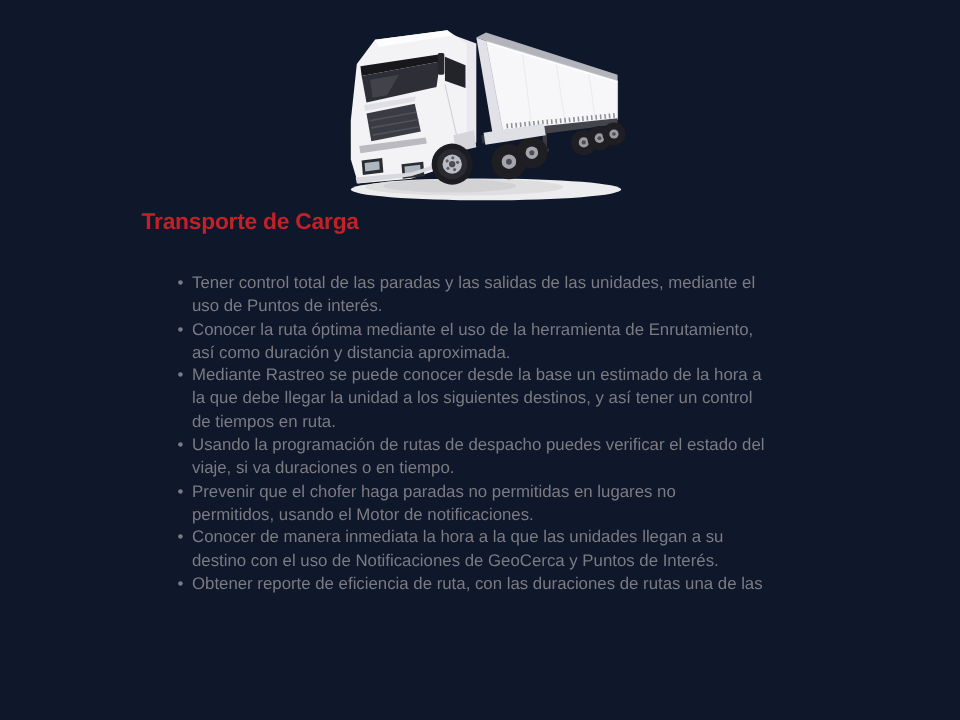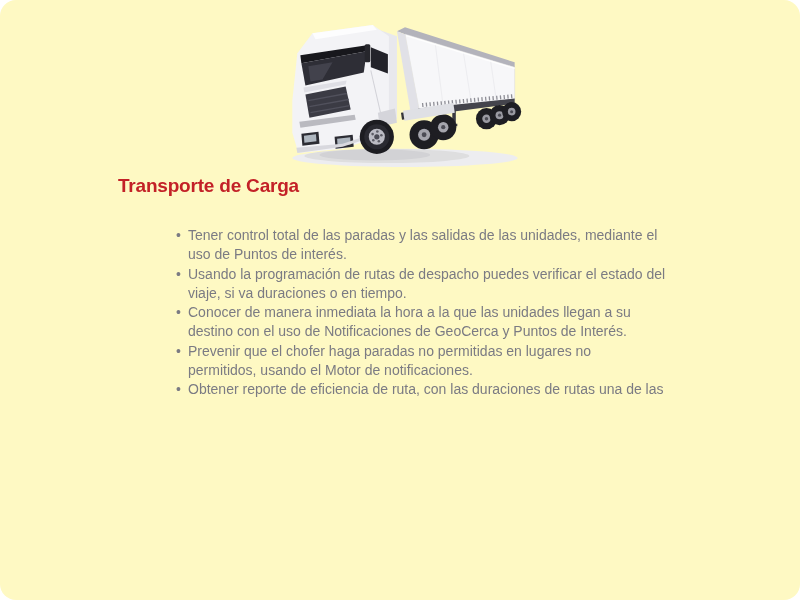--- a/index.html
+++ b/index.html
@@ -6,22 +6,21 @@
   html, body { width: 800px; height: 600px; }
   body {
     background: #ffffff;
     font-family: "Liberation Sans", "DejaVu Sans", sans-serif;
     overflow: hidden;
   }
   .page {
     position: relative;
     width: 800px;
     height: 600px;
-    background: #fef9c3;
-    border-radius: 16px;
+    background: #0f172a;
   }
   .truck-wrap {
     position: absolute;
     left: 283px;
     top: 6px;
     width: 244px;
     height: 166px;
   }
   .truck-wrap svg { display: block; width: 100%; height: 100%; }
   .page-title {
@@ -40,21 +39,20 @@
     top: 226px;
     width: 522px;
     list-style: none;
     font-size: 14px;
     line-height: 19.3px;
     color: #7b7b83;
   }
   .feature-list li {
     position: relative;
     white-space: pre-line;
-    margin-left: 28px;
   }
   .feature-list li::before {
     content: "\2022";
     position: absolute;
     left: -12px;
     top: 0;
     color: #7b7b83;
   }
 </style>
 </head>
@@ -153,22 +151,27 @@
       <circle cx="92.5" cy="124.8" r="1.3" fill="#5d5d66"></circle>
       <circle cx="92" cy="130" r="2.6" fill="#4c4c55"></circle>
     </svg>
   </div>
 
   <h1 class="page-title">Transporte de Carga</h1>
 
   <ul class="feature-list">
     <li>Tener control total de las paradas y las salidas de las unidades, mediante el
 uso de Puntos de interés.</li>
+    <li>Conocer la ruta óptima mediante el uso de la herramienta de Enrutamiento,
+así como duración y distancia aproximada.</li>
+    <li>Mediante Rastreo se puede conocer desde la base un estimado de la hora a
+la que debe llegar la unidad a los siguientes destinos, y así tener un control
+de tiempos en ruta.</li>
     <li>Usando la programación de rutas de despacho puedes verificar el estado del
 viaje, si va duraciones o en tiempo.</li>
+    <li>Prevenir que el chofer haga paradas no permitidas en lugares no
+permitidos, usando el Motor de notificaciones.</li>
     <li>Conocer de manera inmediata la hora a la que las unidades llegan a su
 destino con el uso de Notificaciones de GeoCerca y Puntos de Interés.</li>
-    <li>Prevenir que el chofer haga paradas no permitidas en lugares no
-permitidos, usando el Motor de notificaciones.</li>
     <li>Obtener reporte de eficiencia de ruta, con las duraciones de rutas una de las</li>
   </ul>
 
 </div>
 
 </body></html>

